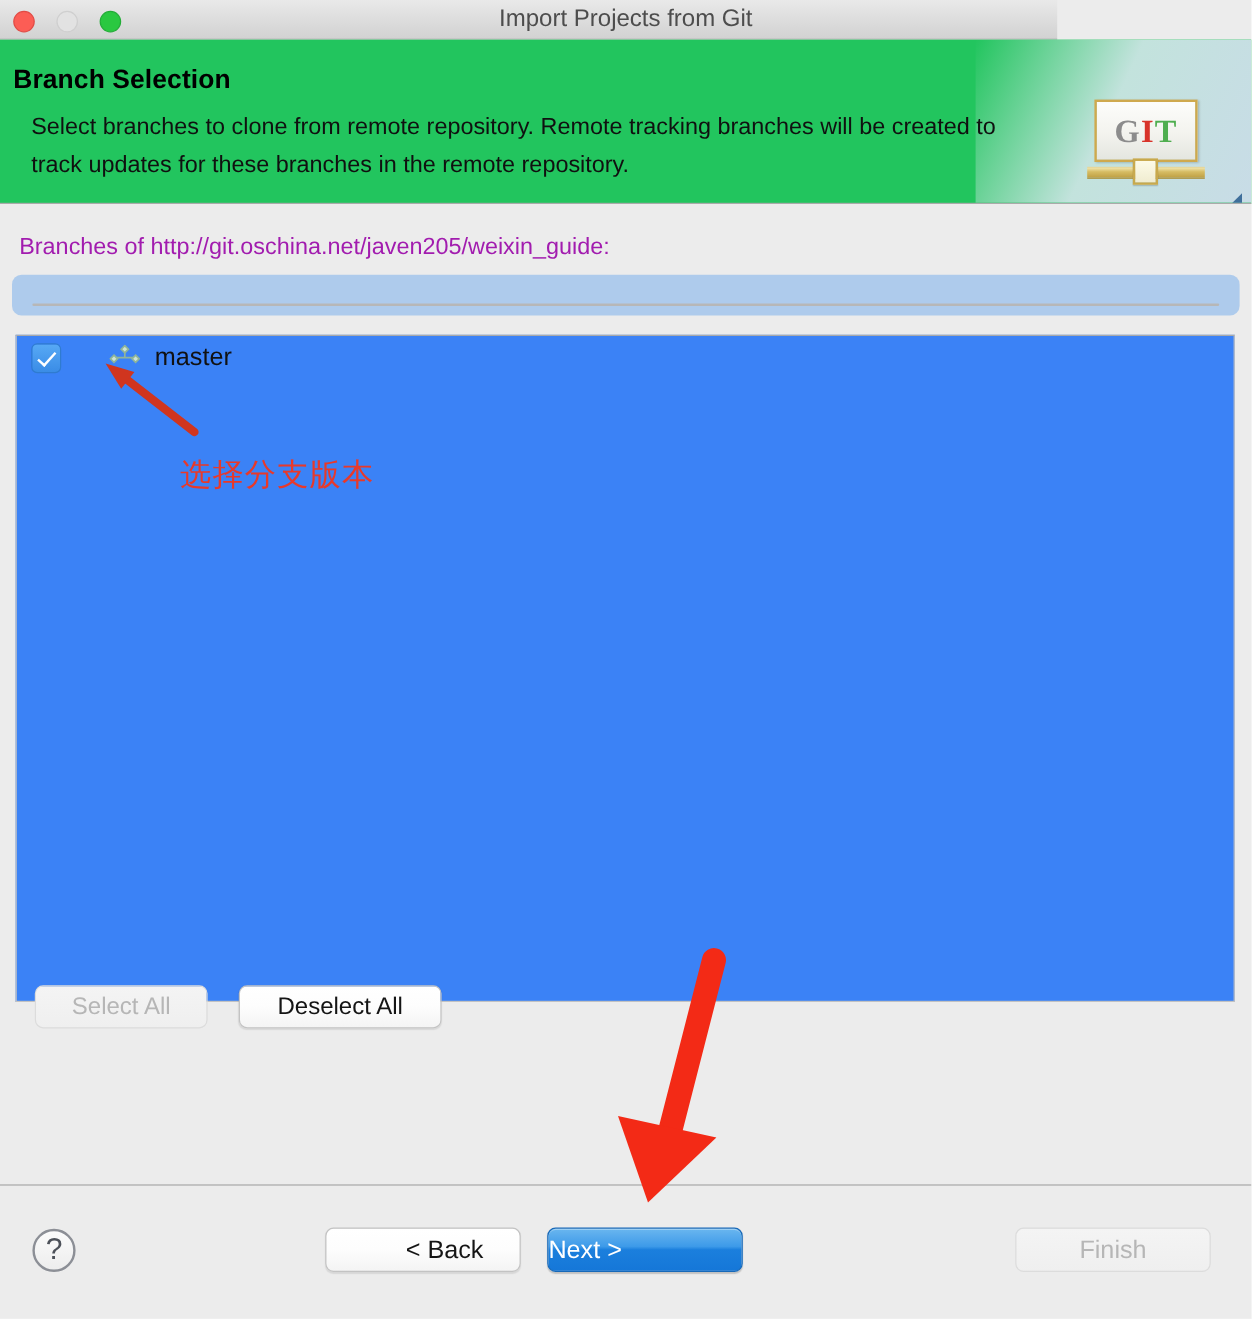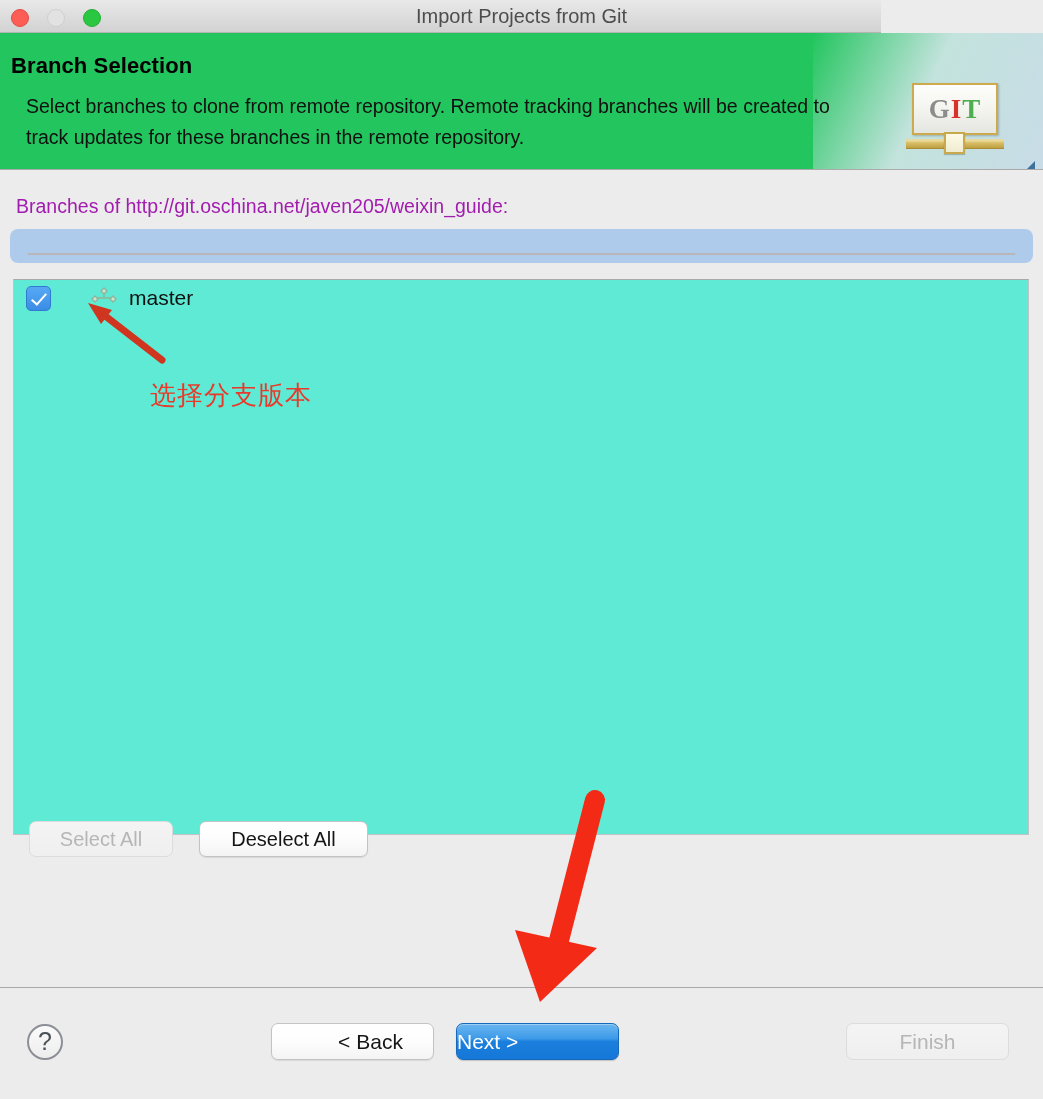--- a/index.html
+++ b/index.html
@@ -190,21 +190,21 @@
   }
   #filter-input::placeholder { color: #b3b3b3; }
 
   
   #branch-list {
     position: absolute;
     left: 13px; top: 109px;
     width: 1016px;
     height: 556px;
     box-sizing: border-box;
-    background: #5eead4;
+    background: #3b82f6;
     border: 1px solid #c2c2c2;
     border-top-color: #a9a9a9;
     overflow: hidden;
   }
   .branch-row {
     position: relative;
     display: flex;
     align-items: center;
     height: 36px;
     padding-left: 6px;

